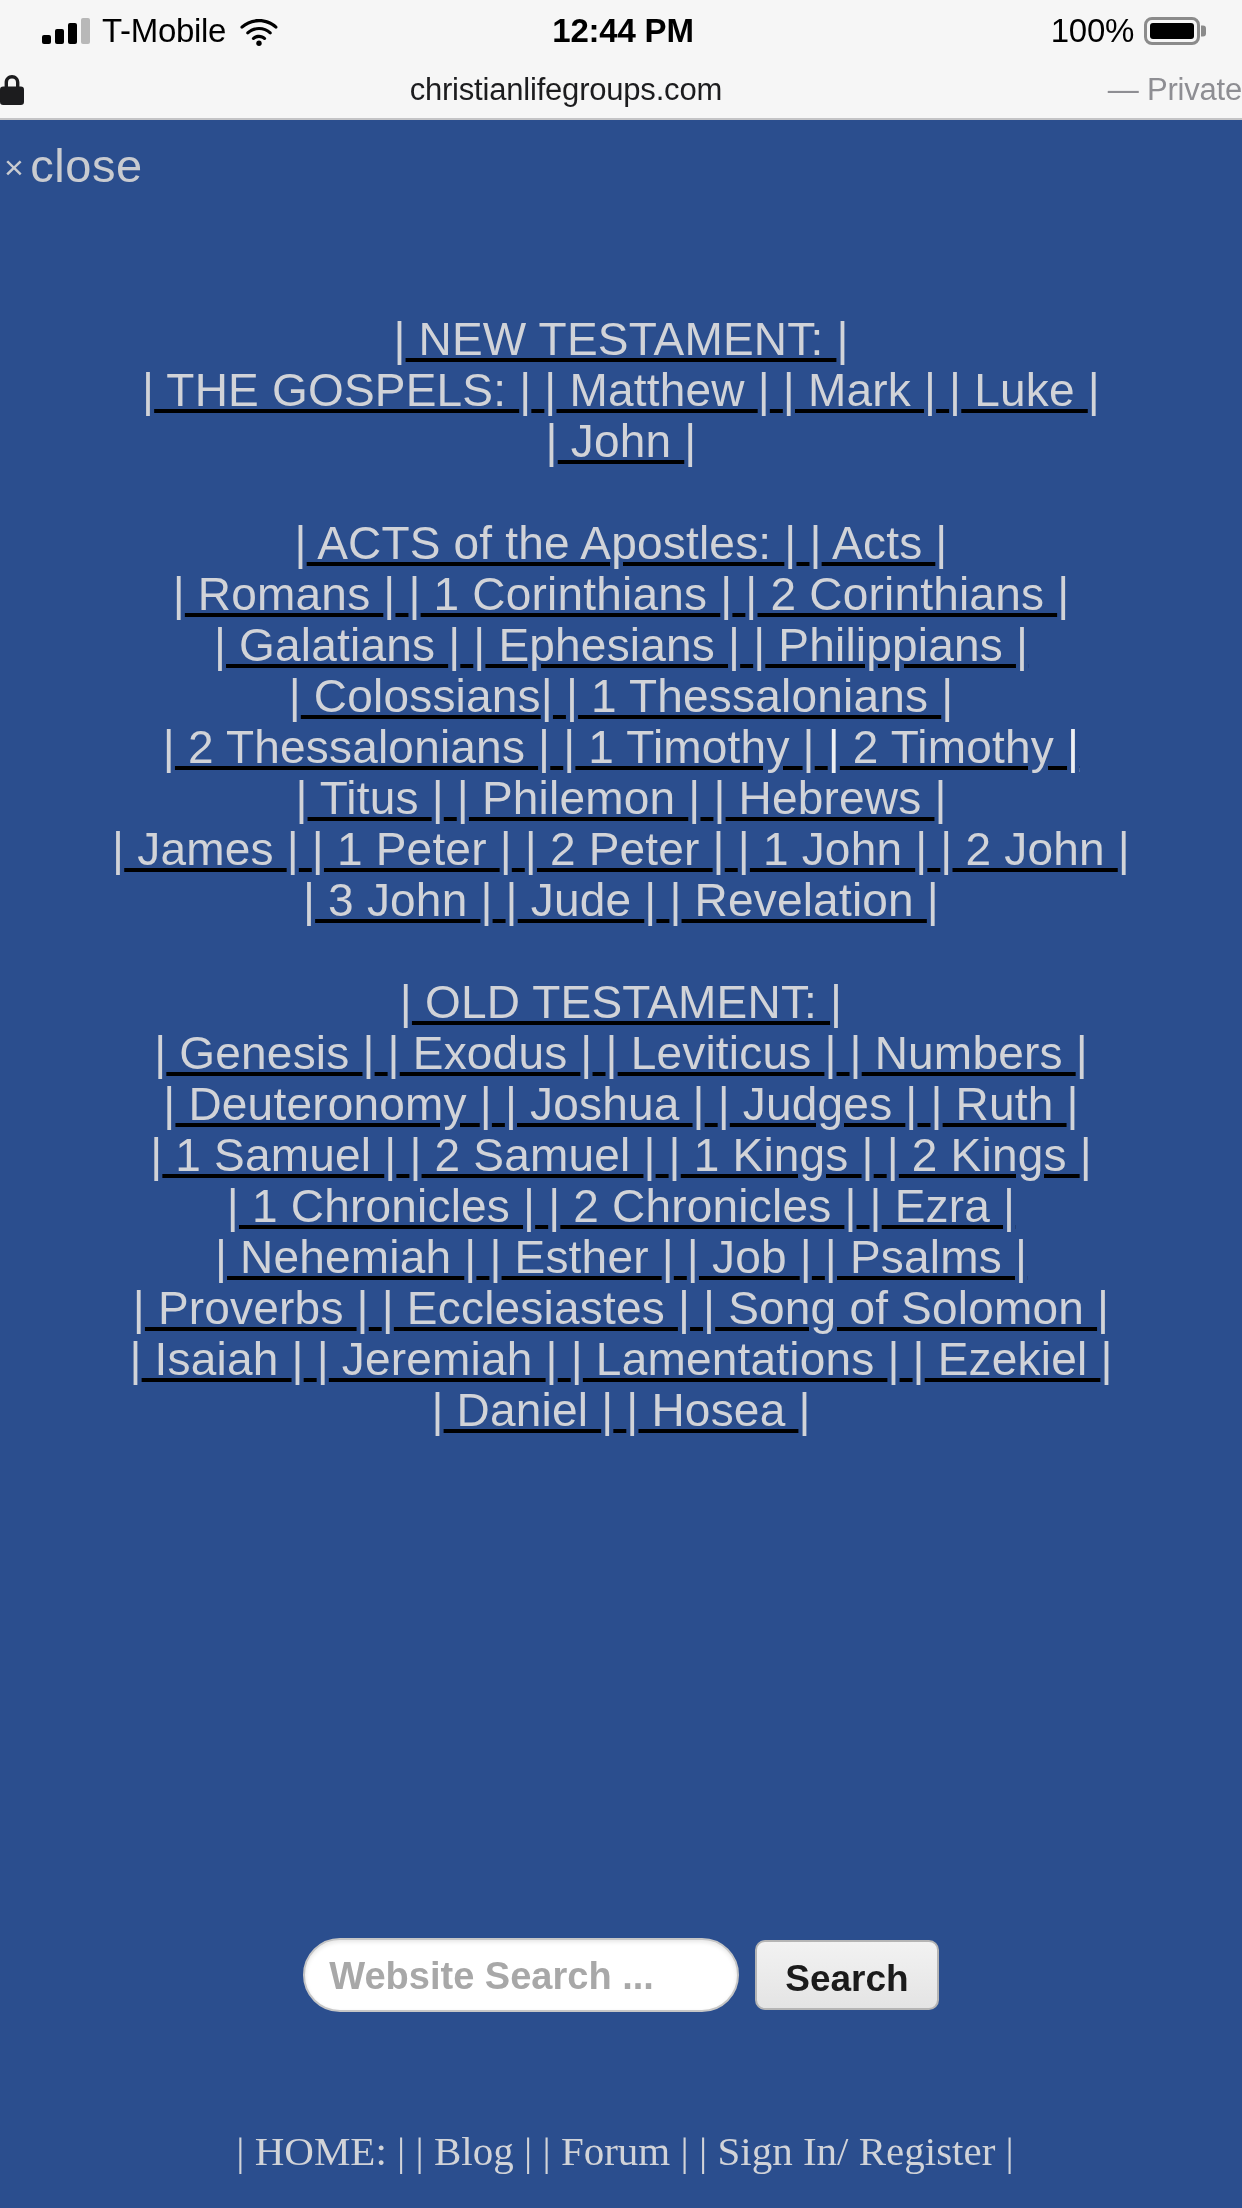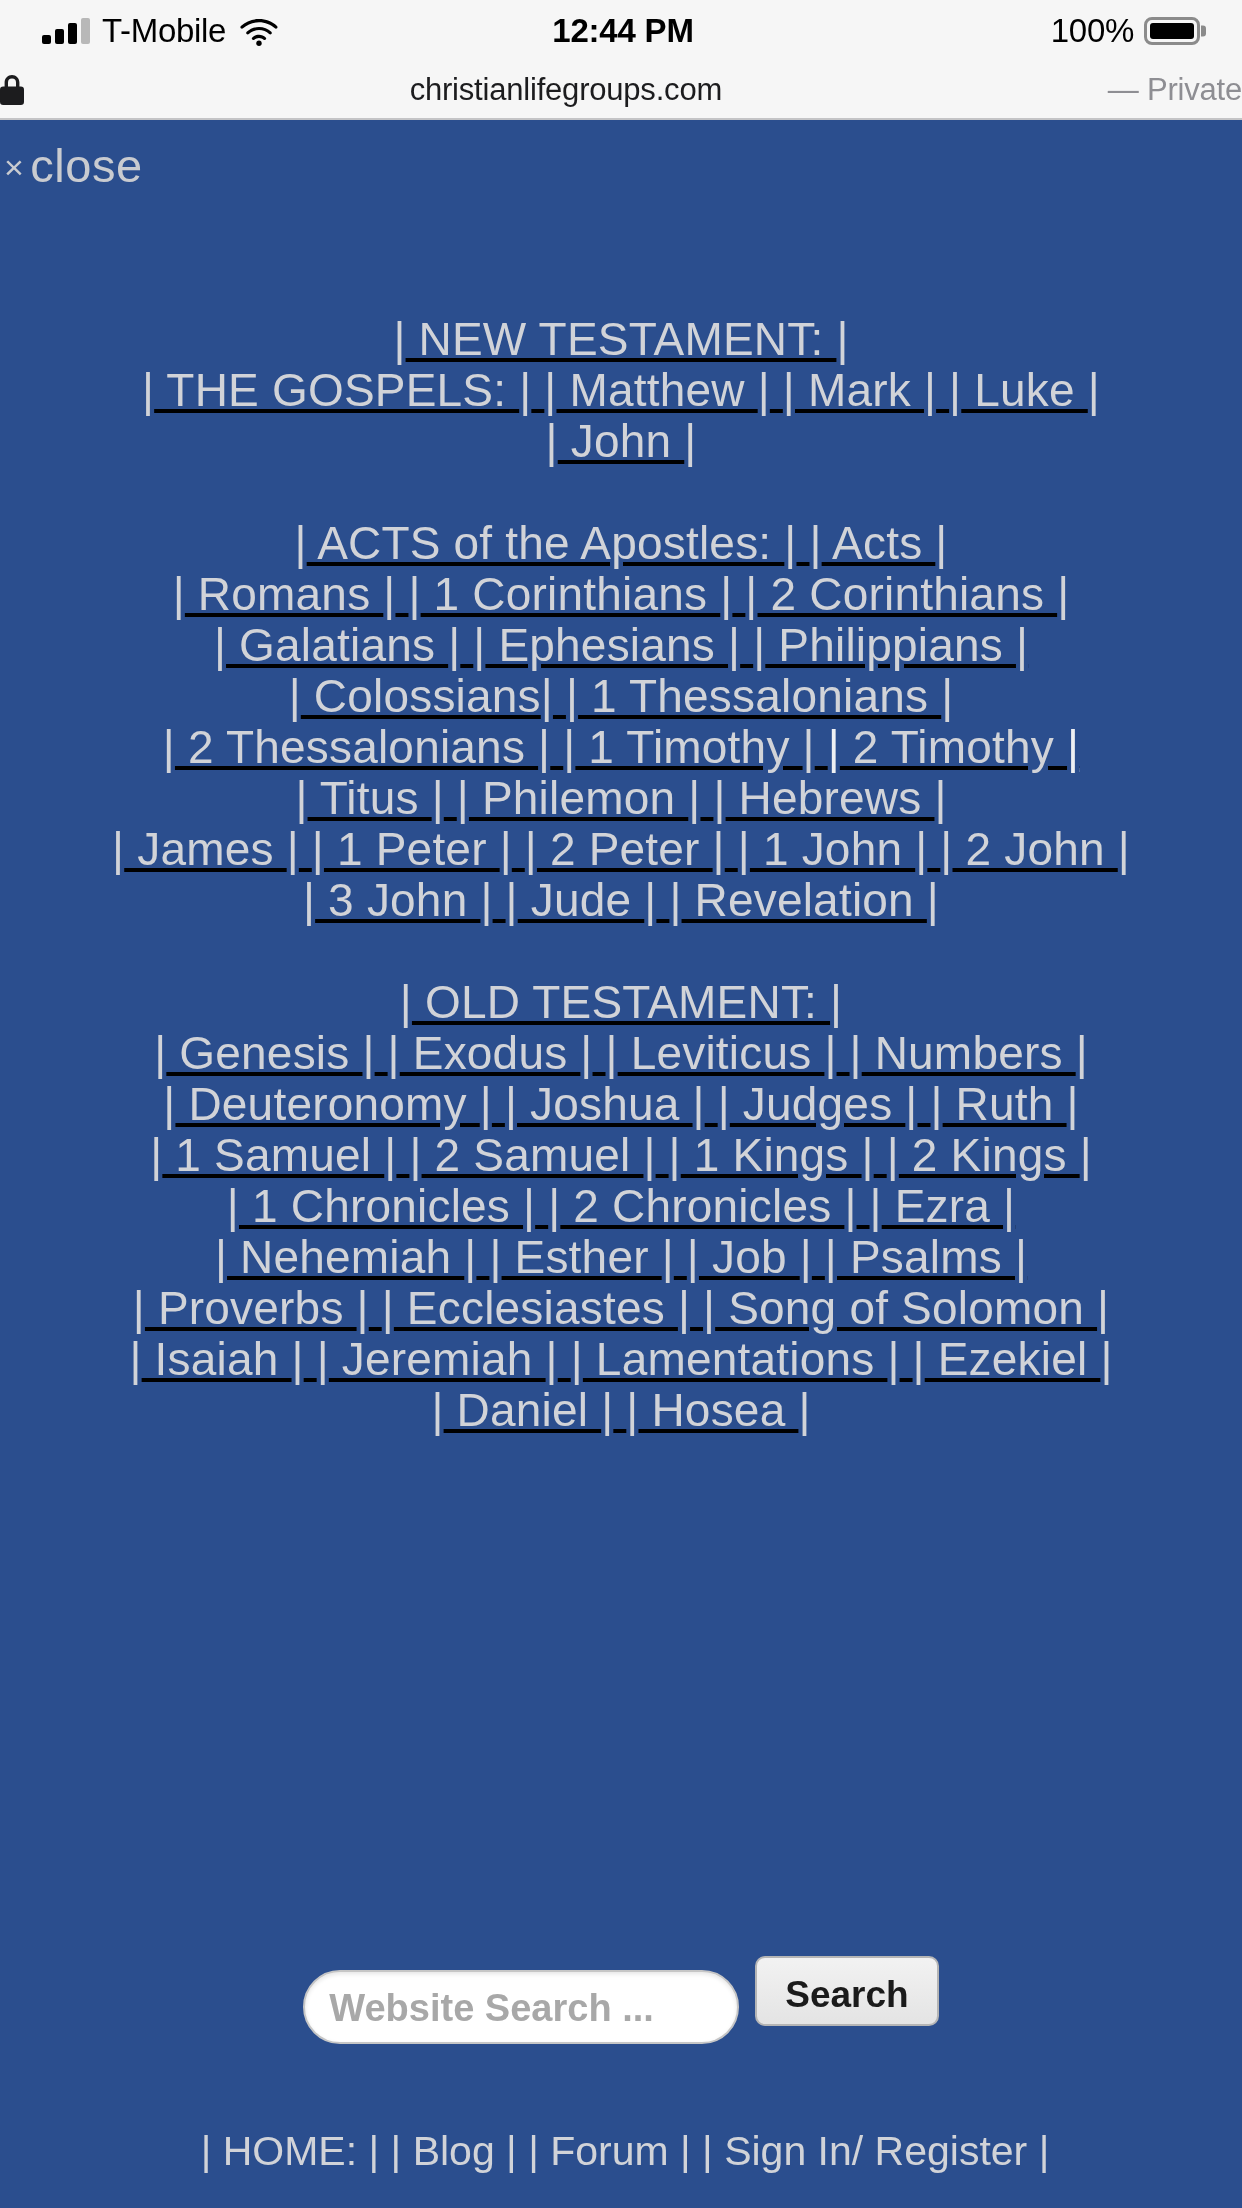--- a/index.html
+++ b/index.html
@@ -215,21 +215,20 @@
     height: 74px;
     border-radius: 38px;
     border: 2px solid #c6c6c6;
     background: #ffffff;
     font-family: "Liberation Sans", sans-serif;
     font-size: 40px;
     color: #2d2d2d;
     padding: 0 24px;
     outline: none;
     box-shadow: inset 0 2px 4px rgba(0,0,0,0.10);
-    margin-top: 32px;
   }
   .search-input::placeholder {
     color: #a8a8a8;
     font-weight: 700;
     font-size: 38px;
   }
 
   .search-button {
     height: 70px;
     padding: 16px 28px;
@@ -243,20 +242,21 @@
     cursor: pointer;
   }
 
   
   .footer-nav {
     position: absolute;
     top: 2006px;
     left: 8px;
     right: 0;
     text-align: center;
+    font-family: Liberation Serif, serif;
   }
 
   .footer-line {
     font-size: 41px;
     line-height: 50px;
     color: #d1d3d8;
     font-weight: 300;
     white-space: nowrap;
   }
   .footer-line a {

